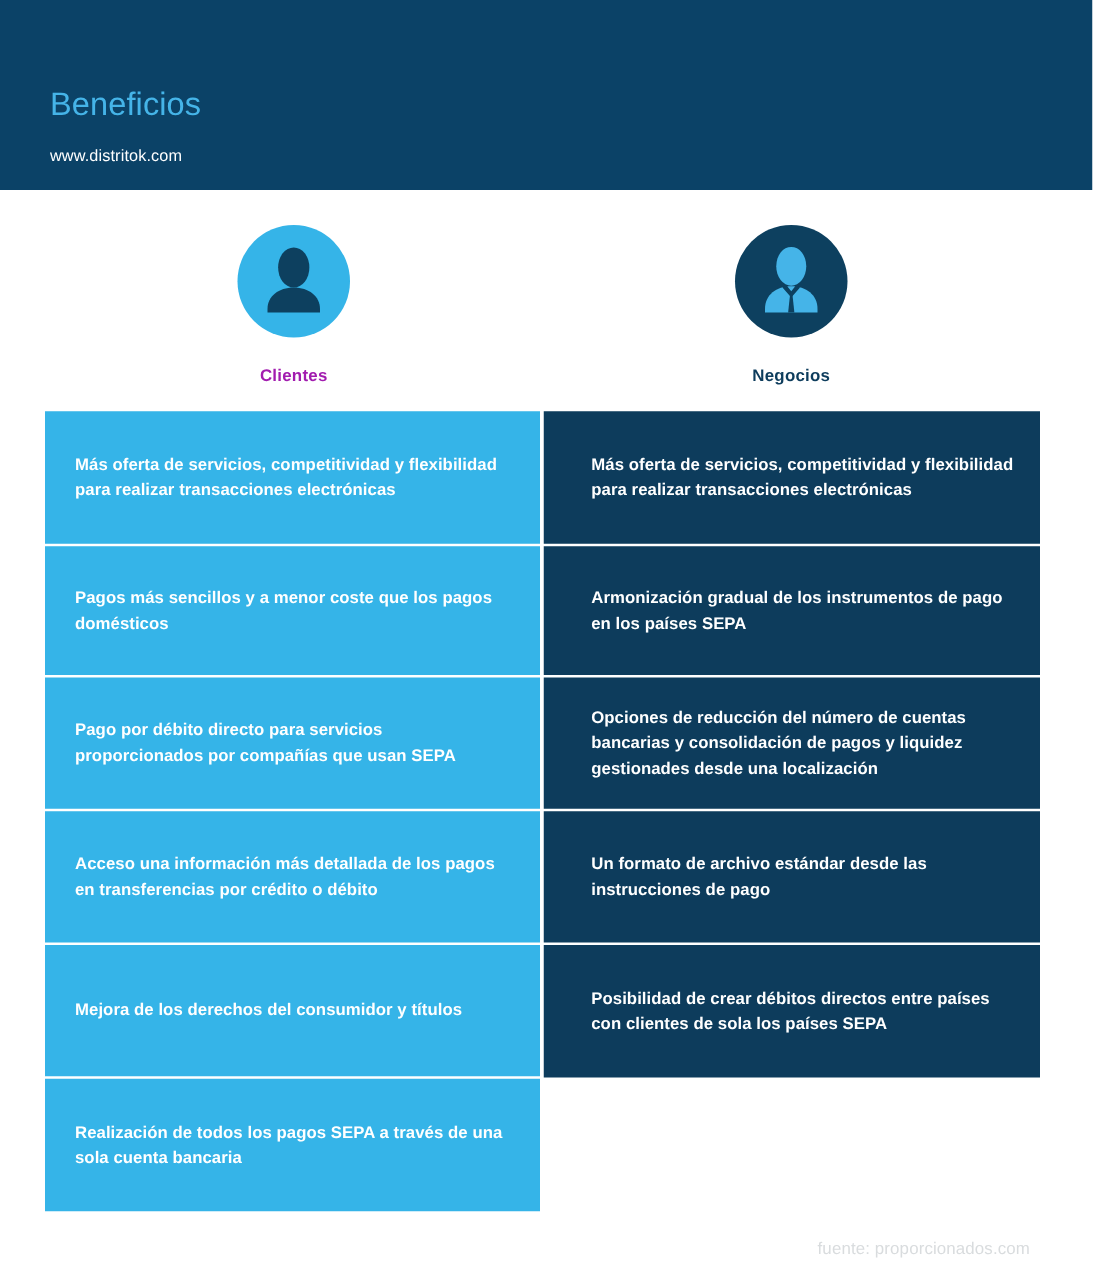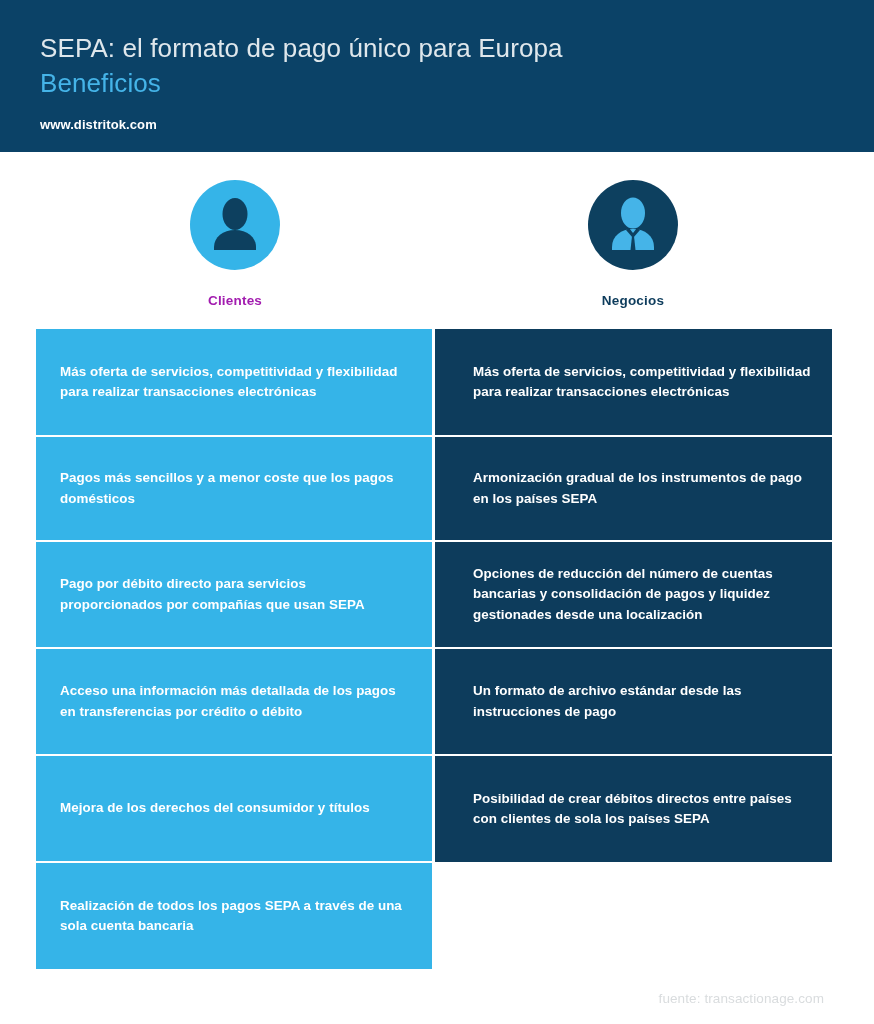--- a/index.html
+++ b/index.html
@@ -42,21 +42,21 @@
     font-size: 26px;
     font-weight: 400;
     color: #45b4e8;
     letter-spacing: 0.1px;
     white-space: nowrap;
   }
   .header-url {
     position: absolute;
     left: 40px; top: 117px;
     font-size: 13px;
-    font-weight: bold;
+    font-weight: normal;
     color: #ffffff;
     letter-spacing: 0.1px;
     white-space: nowrap;
   }
 
   
   .colhead {
     position: absolute;
     top: 180px;
     width: 200px;
@@ -127,21 +127,20 @@
     color: #d9dcde;
     letter-spacing: 0.1px;
   }
 </style>
 </head>
 <body>
 
 <div class="page">
 
   <div class="header">
-    <div class="header-title">SEPA: el formato de pago único para Europa</div>
     <div class="header-subtitle">Beneficios</div>
     <div class="header-url">www.distritok.com</div>
   </div>
 
   <div class="colhead left">
     <div class="circle clients">
       <svg viewBox="0 0 90 90" xmlns="http://www.w3.org/2000/svg">
         <ellipse cx="45" cy="34" rx="12.5" ry="16" fill="#0d405f"></ellipse>
         <path d="M45 50 C33 50 24 57 24 67 L24 70 L66 70 L66 67 C66 57 57 50 45 50 Z" fill="#0d405f"></path>
       </svg>
@@ -175,15 +174,15 @@
     <div class="col right">
       <div class="cell r1">Más oferta de servicios, competitividad y flexibilidad para realizar transacciones electrónicas</div>
       <div class="cell r2">Armonización gradual de los instrumentos de pago en los países SEPA</div>
       <div class="cell r3">Opciones de reducción del número de cuentas bancarias y consolidación de pagos y liquidez gestionades desde una localización</div>
       <div class="cell r5">Un formato de archivo estándar desde las instrucciones de pago</div>
       <div class="cell r6">Posibilidad de crear débitos directos entre países con clientes de sola los países SEPA</div>
     </div>
 
   </div>
 
-  <div class="footer">fuente: transactionage.com</div>
+  <div class="footer">fuente: proporcionados.com</div>
 
 </div>
 
 </body></html>

